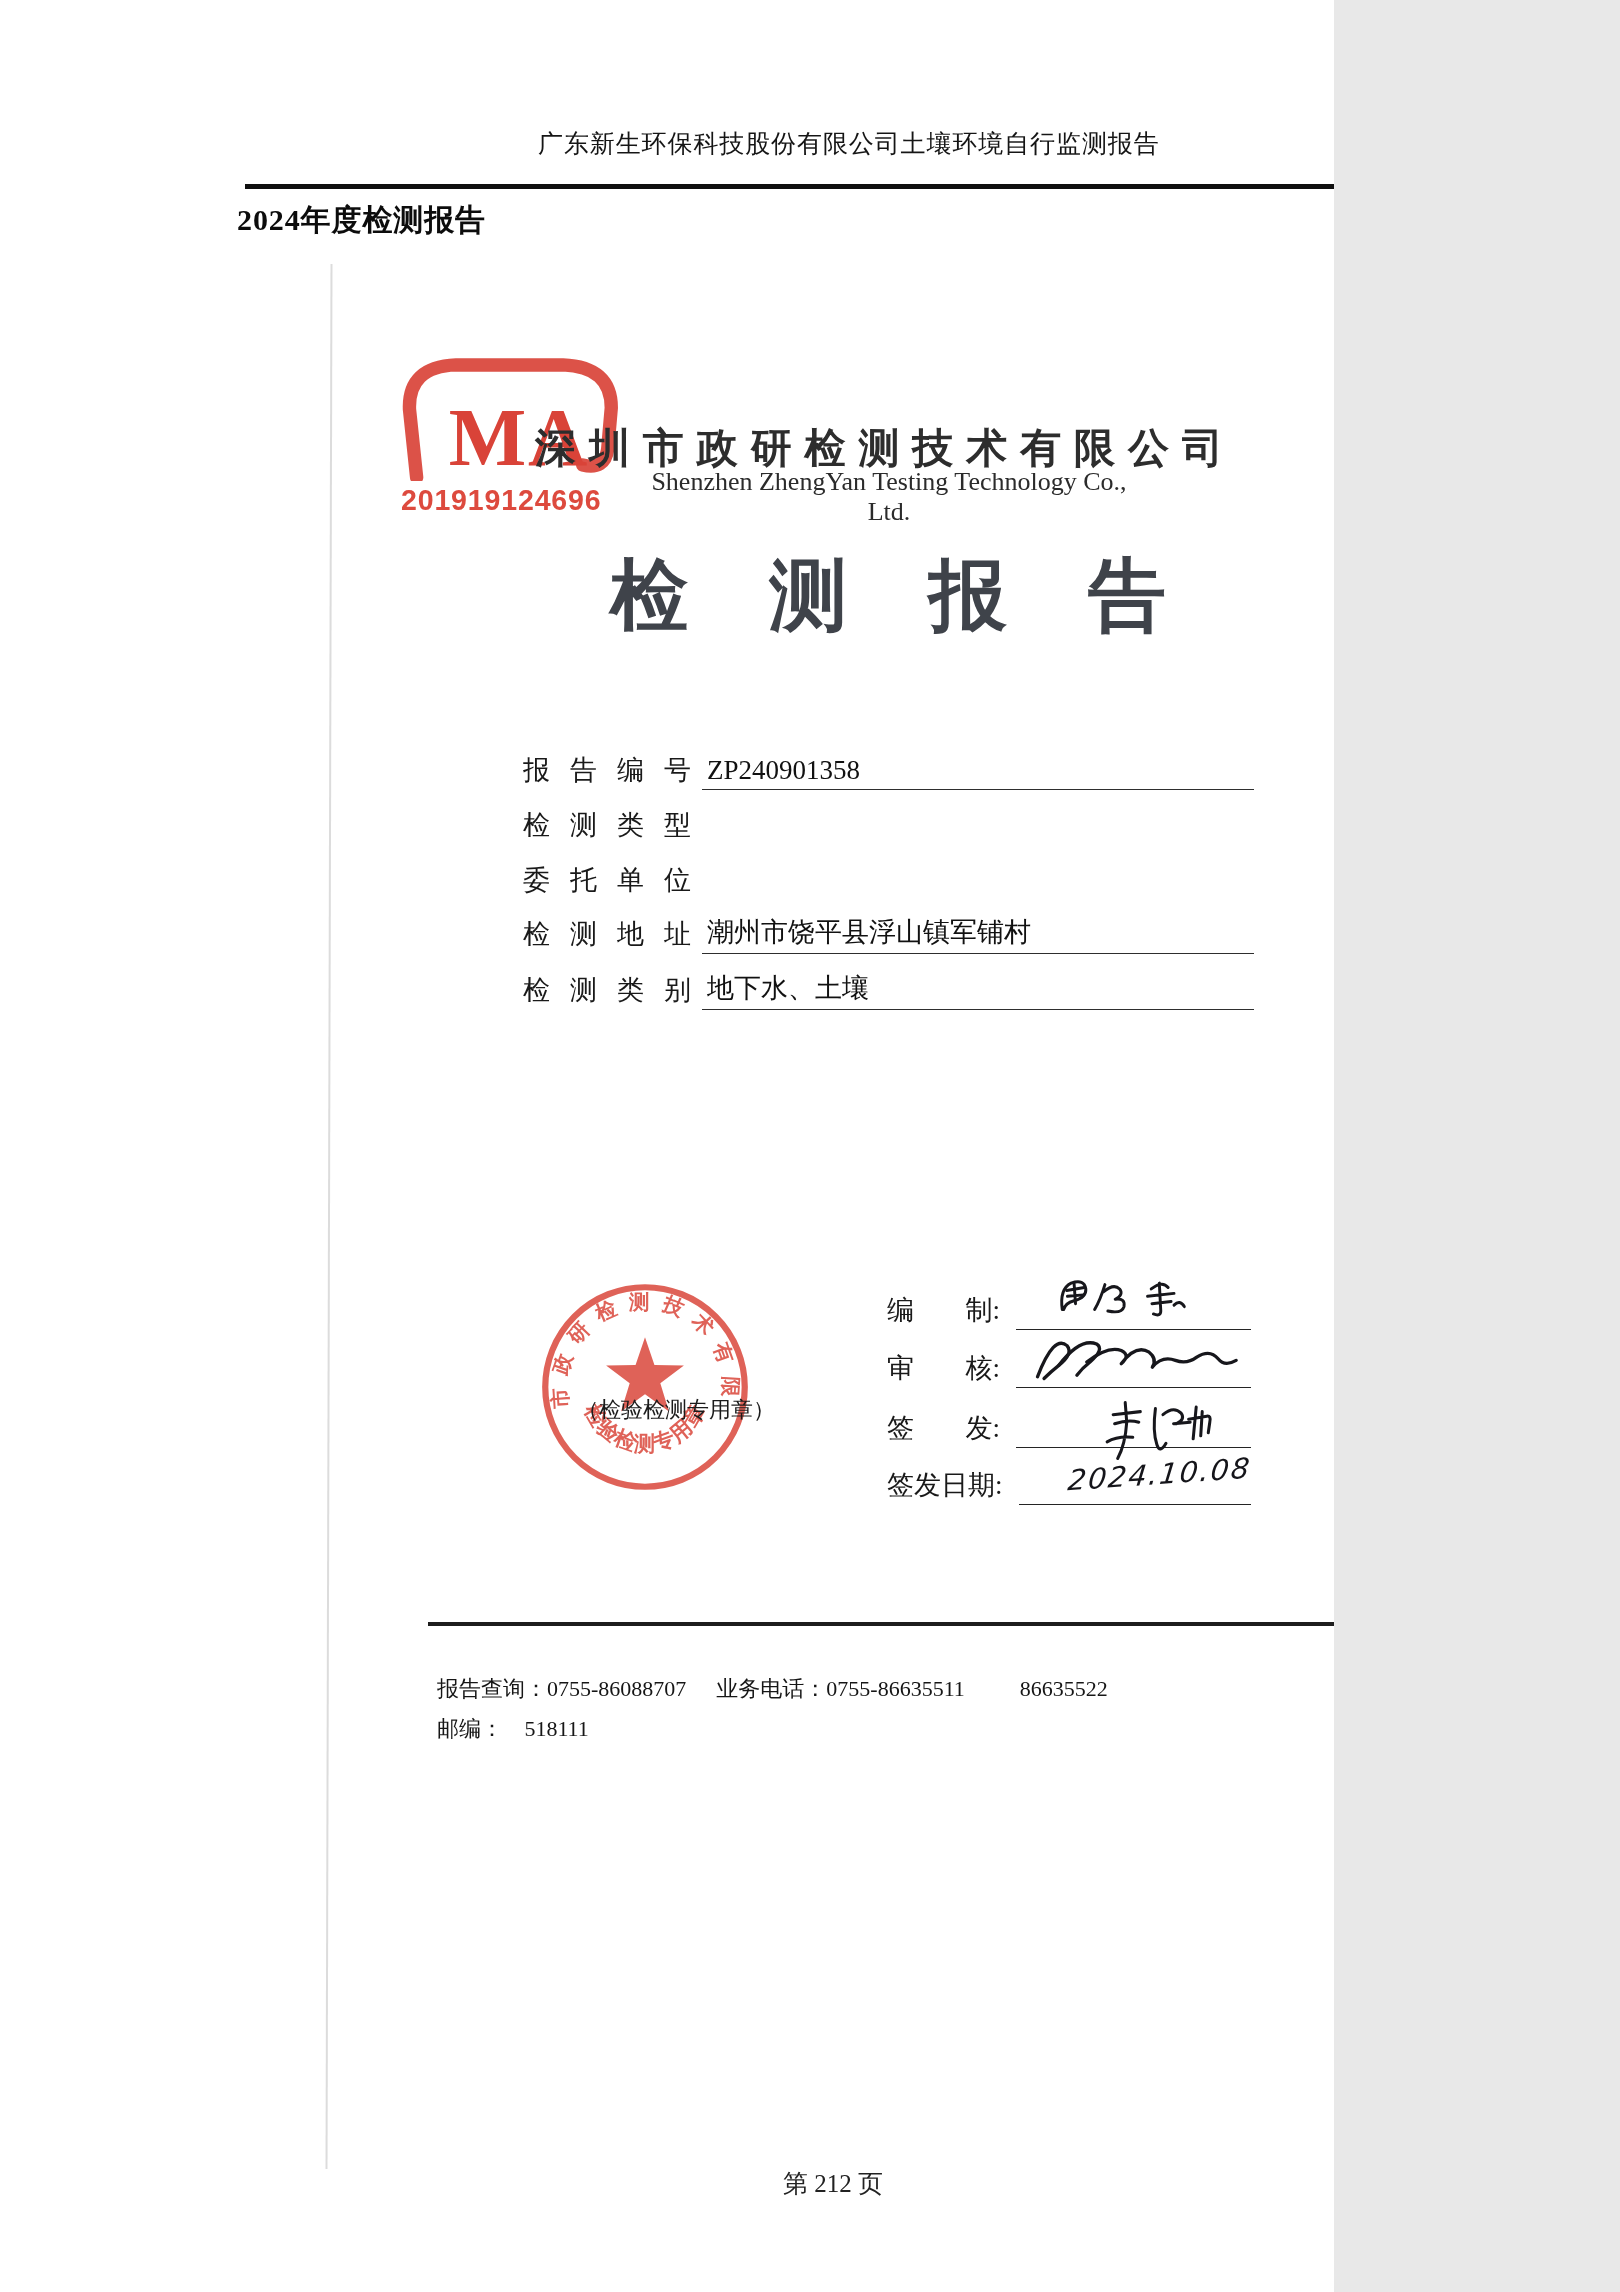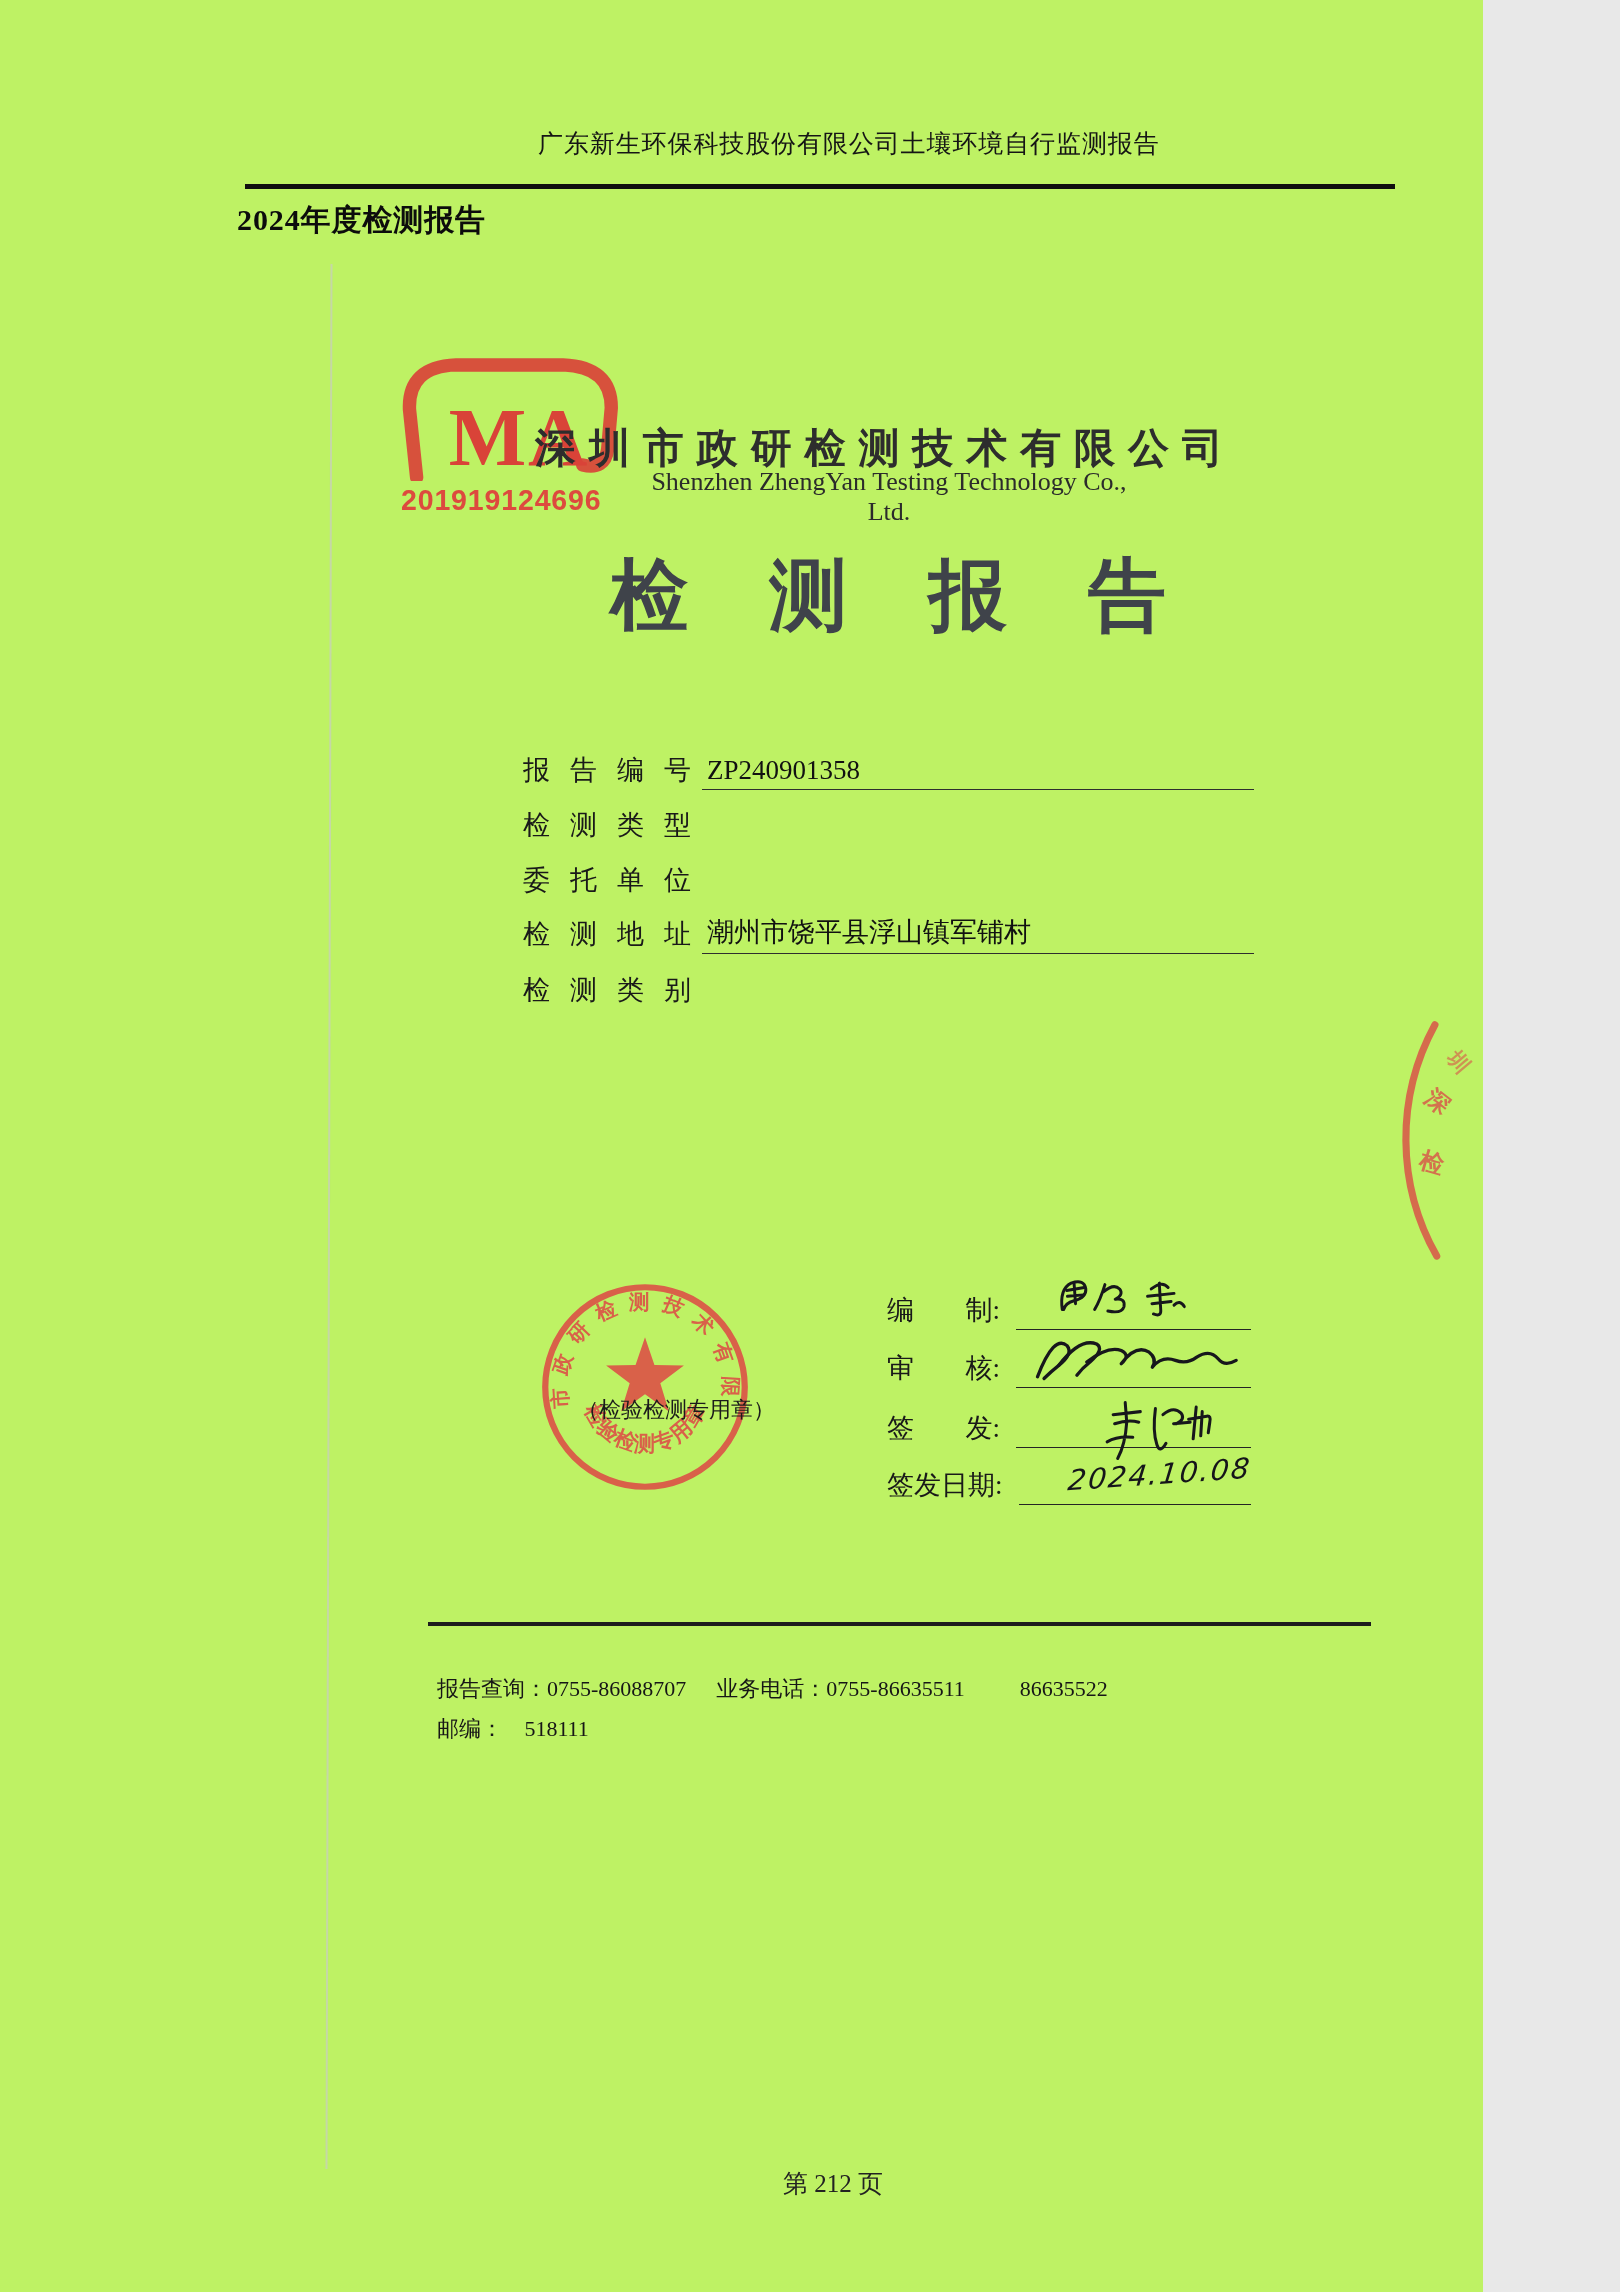--- a/index.html
+++ b/index.html
@@ -1,17 +1,17 @@
 <!DOCTYPE html>
 <html style="font-size:14.3px"><head>
 <meta charset="utf-8">
 <style>
   html,body{margin:0;padding:0;background:#e8e8e8;}
   #page{
-    position:relative;width:1483px;height:2293px;background:#bef264;
+    position:relative;width:1334px;height:2293px;background:#ffffff;
     overflow:hidden;font-family:"Liberation Serif","DejaVu Serif",serif;color:#1c1c1c;
   }
   .abs{position:absolute;}
 
   
   .doc-header{top:127px;left:538px;font-size:25px;letter-spacing:0.9px;color:#151515;}
   .top-rule{top:184px;left:245px;width:1150px;height:5.3px;background:#0f0f0f;}
   .section-title{top:200px;left:237px;font-size:30px;font-weight:700;letter-spacing:0.9px;color:#0c0c0c;}
 
   
@@ -141,20 +141,23 @@
         <span>潮州市饶平县浮山镇军铺村</span>
       </span>
   </div>
   <div class="field-row" style="top:969px">
     <span class="f-label" style="display: flex; justify-content: space-between;">
         <span>检</span>
         <span>测</span>
         <span>类</span>
         <span>别</span>
       </span>
+    <span class="f-value-wrap">
+        <span>地下水、土壤</span>
+      </span>
   </div>
 
   <svg class="abs stamp-svg" viewBox="0 0 256 256">
     <defs>
       <path id="arcTop" d="M48.3 165.2 A88 88 0 1 1 207.7 165.2" fill="none"></path>
       <path id="arcBottom" d="M58.5 146.6 A72 72 0 0 0 197.5 146.6" fill="none"></path>
     </defs>
     <circle cx="128" cy="128" r="112" fill="none" stroke="#dc5247" stroke-width="7"></circle>
     <polygon fill="#dc5247" points="128,72 138.6,103.4 171.7,103.9 145.2,123.7 154.9,155.4 128,136.2 101.1,155.4 110.8,123.7 84.3,103.9 117.4,103.4"></polygon>
     <text font-size="23" font-weight="bold" fill="#dc5247" letter-spacing="13" font-family="'Liberation Serif',serif">

